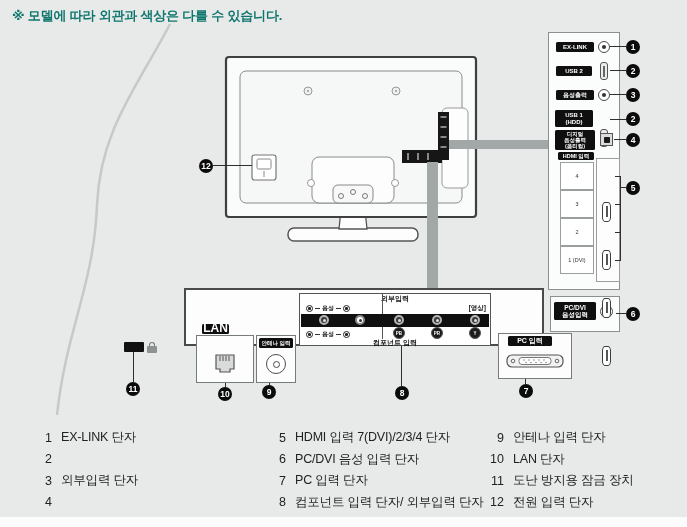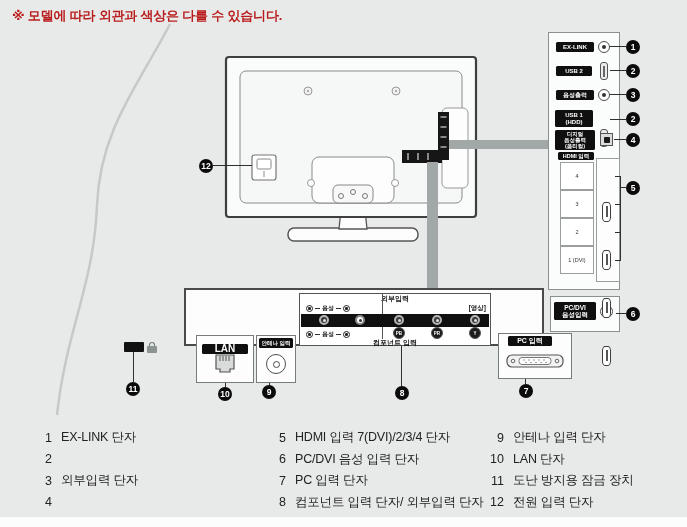--- a/index.html
+++ b/index.html
@@ -1,19 +1,19 @@
 <!DOCTYPE html>
 <html><head>
 <meta charset="utf-8">
 <style>
   html,body{margin:0;padding:0}
   body{font-family:"Liberation Sans","DejaVu Sans",sans-serif}
   #page{position:relative;width:687px;height:527px;background:#e8eae9;overflow:hidden}
   .abs{position:absolute}
-  .notice{font-size:13px;font-weight:bold;color:#b91c1c;letter-spacing:-0.2px}
+  .notice{font-size:13px;font-weight:bold;color:#0f766e;letter-spacing:-0.2px}
   .chip{background:#0f0f0f;color:#fff;display:flex;flex-direction:column;align-items:center;justify-content:center;border-radius:1.5px;text-align:center;font-weight:bold;line-height:1.15}
   .bullet{width:14px;height:14px;border-radius:50%;background:#0b0b0b;color:#fff;font-size:8.5px;font-weight:bold;display:flex;align-items:center;justify-content:center;z-index:9}
   .ln{background:#2f2f2f;z-index:8}
   .box{background:#fbfcfc;border:1.5px solid #8b9191;box-sizing:border-box;z-index:5}
   .subbox{background:#fdfdfd;border:1px solid #767b7b;box-sizing:border-box;z-index:6}
   .bar{background:#a2a7a7;z-index:4}
   .jack{border:1.5px solid #4d4d4d;border-radius:50%;background:#fff;display:flex;align-items:center;justify-content:center;box-sizing:border-box}
   .jack i{background:#333;border-radius:50%;display:block;width:4px;height:4px}
   .usb{border:1.2px solid #555;border-radius:3px;background:#ececec;position:relative;box-sizing:border-box}
   .usb i{position:absolute;left:2px;top:3px;width:2px;height:11px;background:#666}
@@ -215,21 +215,21 @@
     </div>
   <div class="abs ljack" style="left:431px;top:327px;z-index:8">
       <span>PR</span>
     </div>
   <div class="abs ljack" style="left:469px;top:327px;z-index:8">
       <span>Y</span>
     </div>
   <div class="abs tinytxt" style="left:299px;top:338px;width:192px;text-align:center;font-size:7px;z-index:7">컴포넌트 입력</div>
 
   <div class="abs subbox" style="left:196px;top:335px;width:58px;height:48px"></div>
-  <div class="abs chip" style="left:202px;top:344px;width:46px;height:10px;font-size:10px;z-index:7">
+  <div class="abs chip" style="left:202px;top:324px;width:27px;height:10px;font-size:12px;z-index:7">
       <span>LAN</span>
     </div>
   <svg class="abs" style="left:213px;top:352px;z-index:7" width="24" height="24" viewBox="0 0 24 24">
     <path d="M3 3 h18 v14 h-4 v3 h-10 v-3 h-4 z" fill="#d9dbdb" stroke="#555" stroke-width="1.2"></path>
     <g stroke="#555" stroke-width="1">
         <line x1="7" y1="4" x2="7" y2="9"></line>
         <line x1="10" y1="4" x2="10" y2="9"></line>
         <line x1="13" y1="4" x2="13" y2="9"></line>
         <line x1="16" y1="4" x2="16" y2="9"></line>
       </g>

